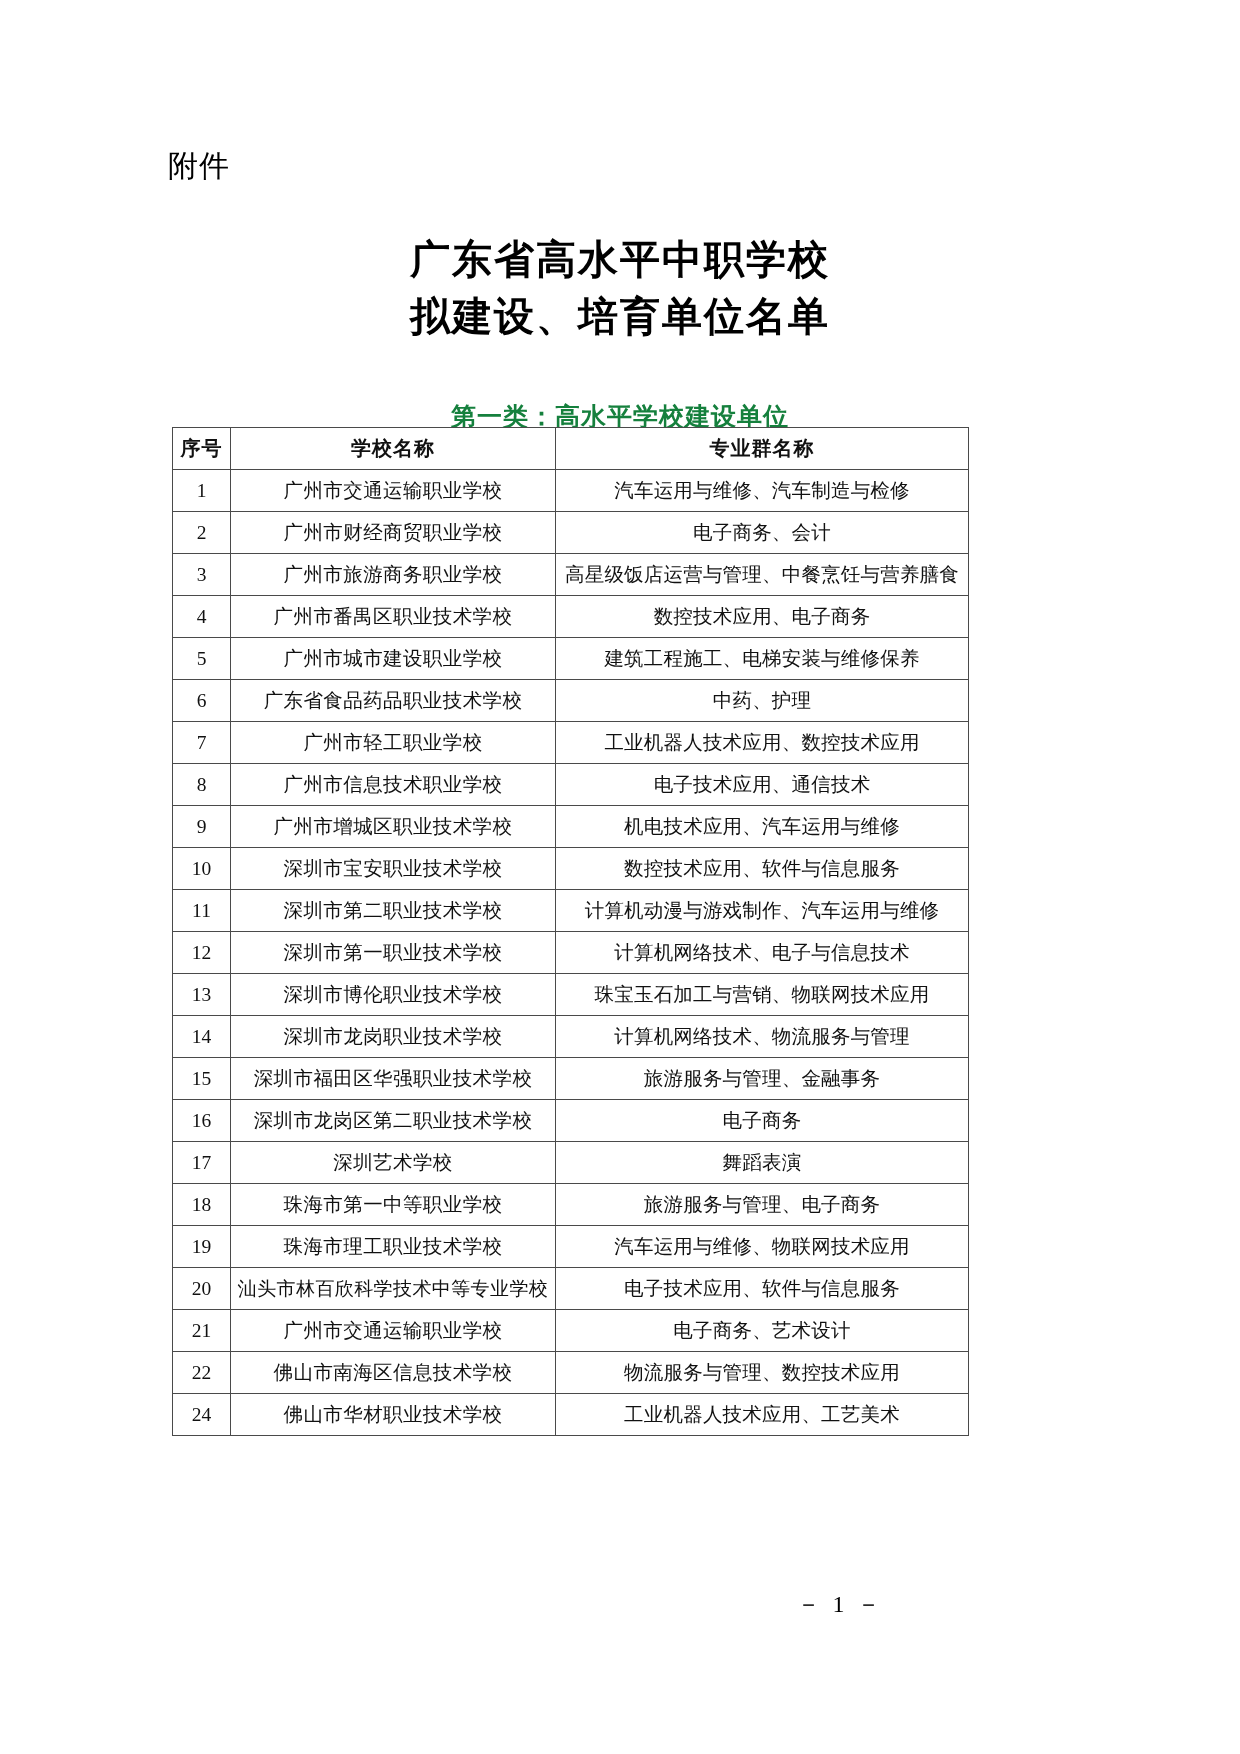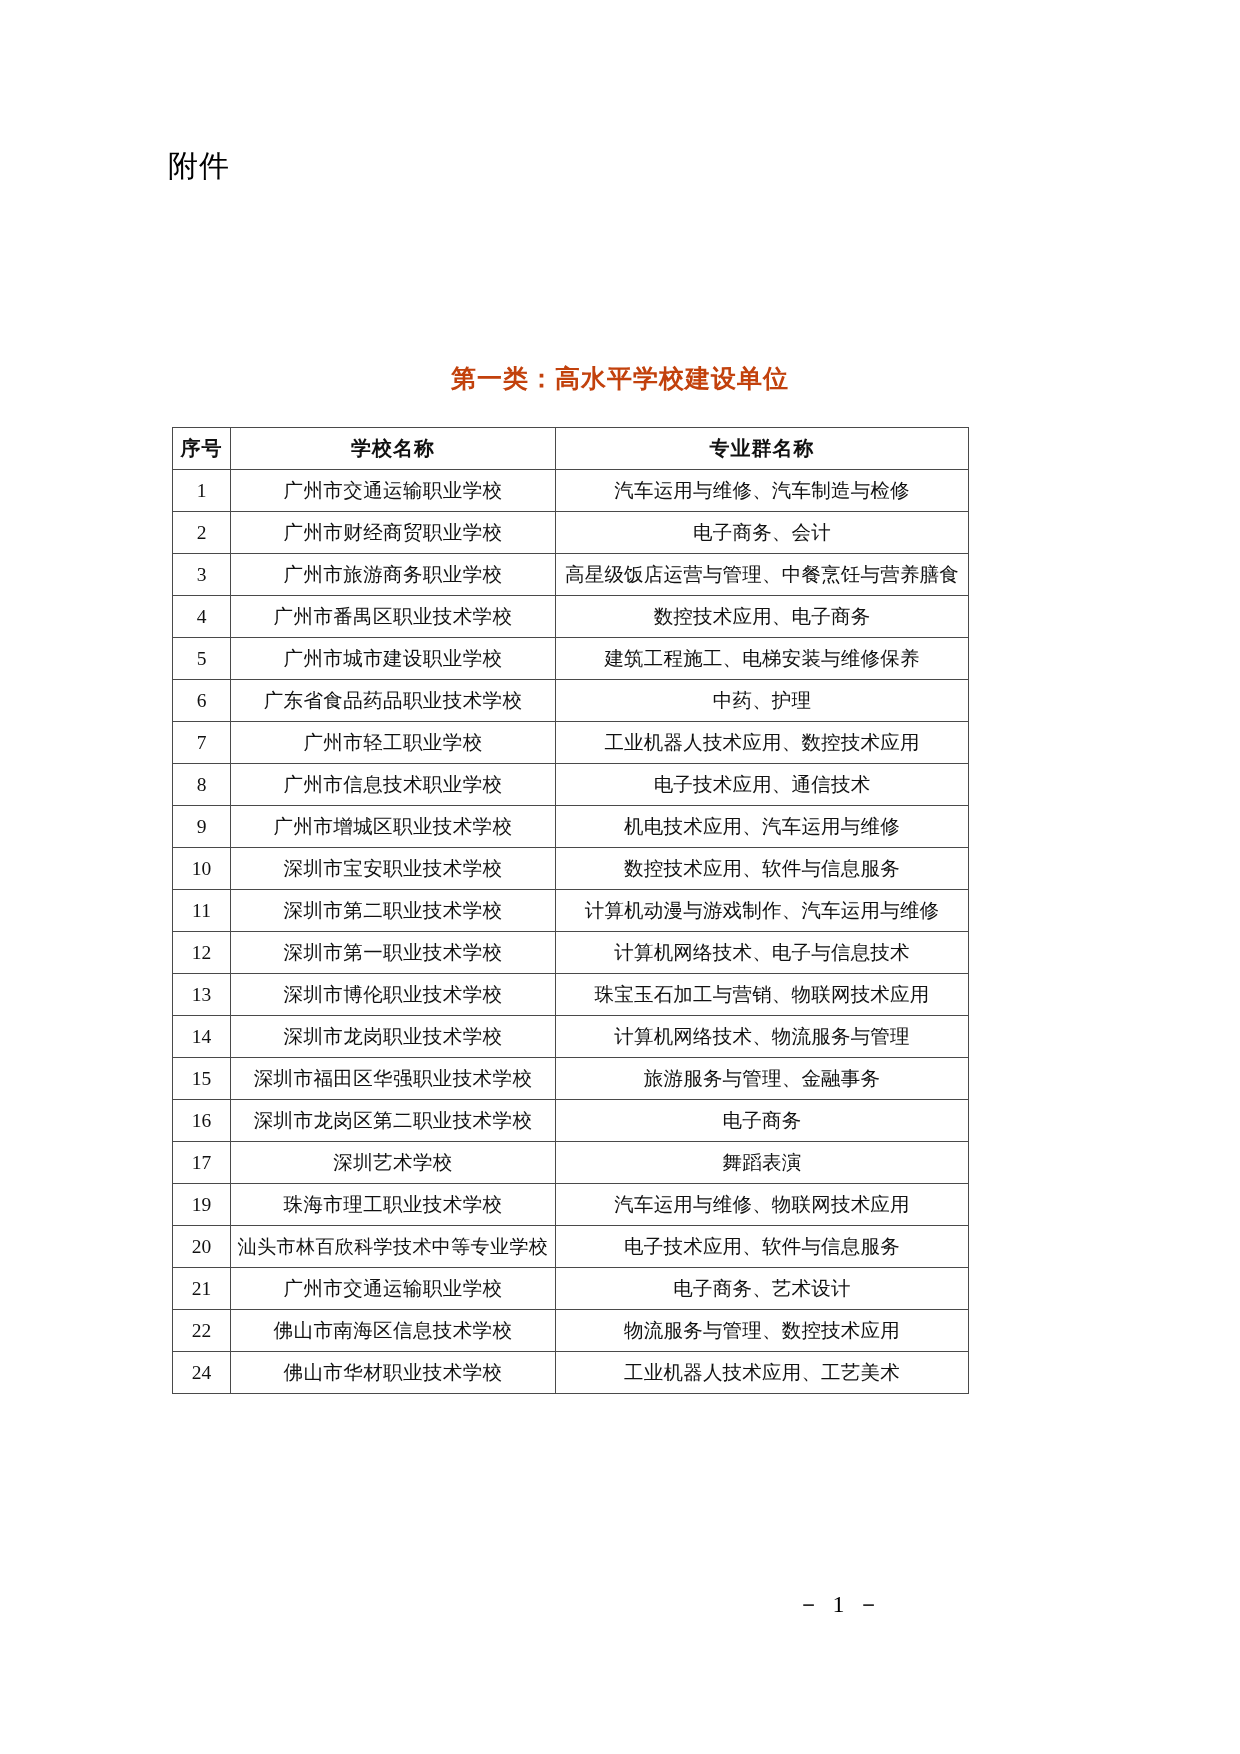--- a/index.html
+++ b/index.html
@@ -44,28 +44,28 @@
     line-height: 1.42;
     letter-spacing: 2px;
     color: #000;
   }
   .doc-title .line2 { display: block; }
 
   
   .subtitle {
     position: absolute;
     left: 0;
-    top: 362px;
+    top: 400px;
     width: 1240px;
     text-align: center;
     font-family: "Liberation Sans", "DejaVu Sans", sans-serif;
     font-size: 25px;
     font-weight: 600;
     letter-spacing: 1px;
-    color: #c2410c;
+    color: #15803d;
   }
 
   
   .table-wrap {
     position: absolute;
     left: 172px;
     top: 427px;
     width: 796px;
   }
   table.listing {
@@ -132,20 +132,24 @@
     margin-left: 520px;
   }
 </style>
 </head>
 <body>
 
 <div class="page">
 
   <div class="attachment-label">附件</div>
 
+  <div class="doc-title">
+    <span class="line1">广东省高水平中职学校</span>
+    <span class="line2">拟建设、培育单位名单</span>
+  </div>
 
   <div class="subtitle">第一类：高水平学校建设单位</div>
 
   <div class="table-wrap">
     <table class="listing">
       <colgroup>
         <col class="c-idx">
         <col class="c-name">
         <col class="c-major">
       </colgroup>
@@ -236,20 +240,25 @@
             <td class="idx">16</td>
             <td class="name">深圳市龙岗区第二职业技术学校</td>
             <td class="major">电子商务</td>
           </tr>
           <tr>
             <td class="idx">17</td>
             <td class="name">深圳艺术学校</td>
             <td class="major">舞蹈表演</td>
           </tr>
           <tr>
+            <td class="idx">18</td>
+            <td class="name">珠海市第一中等职业学校</td>
+            <td class="major">旅游服务与管理、电子商务</td>
+          </tr>
+          <tr>
             <td class="idx">19</td>
             <td class="name">珠海市理工职业技术学校</td>
             <td class="major">汽车运用与维修、物联网技术应用</td>
           </tr>
           <tr>
             <td class="idx">20</td>
             <td class="name" style="font-size: 19px;">汕头市林百欣科学技术中等专业学校</td>
             <td class="major">电子技术应用、软件与信息服务</td>
           </tr>
           <tr>

